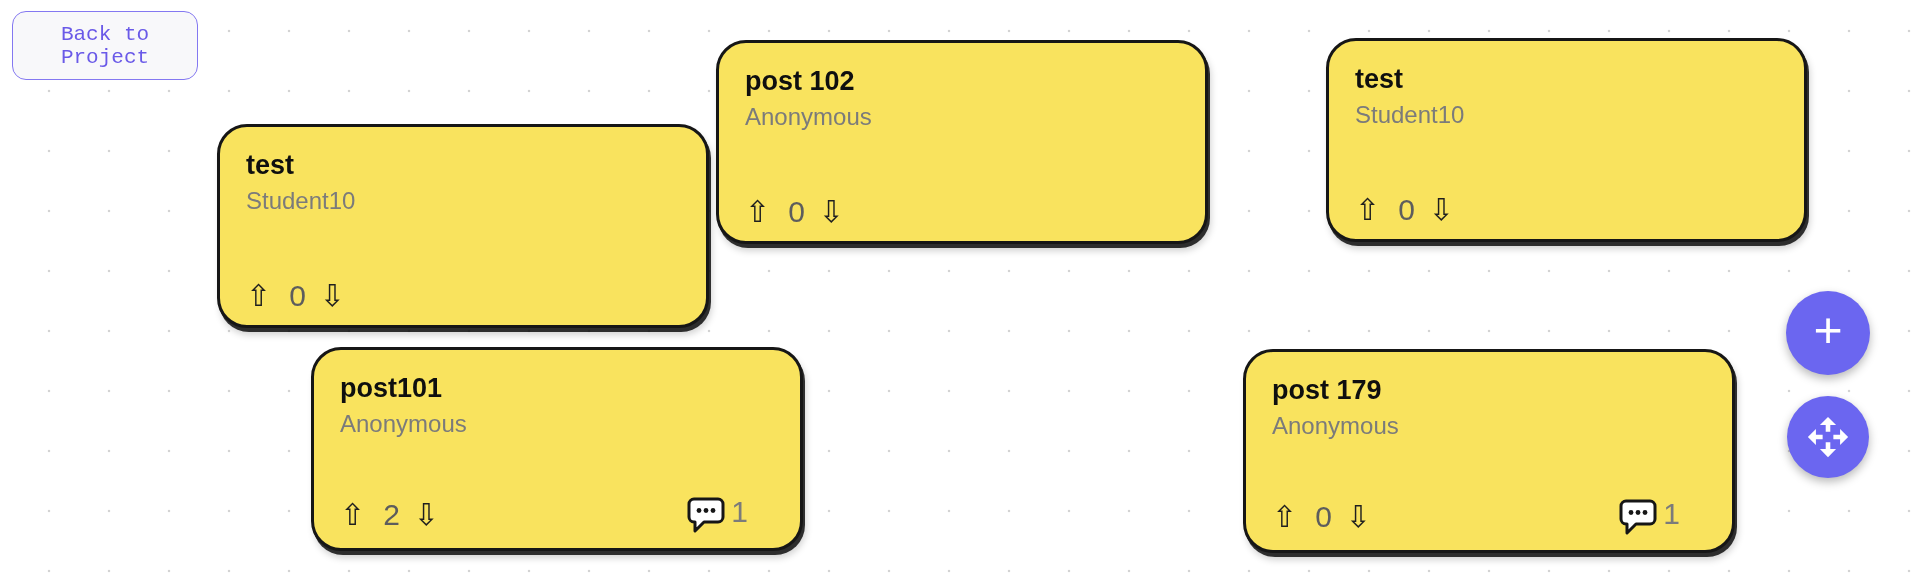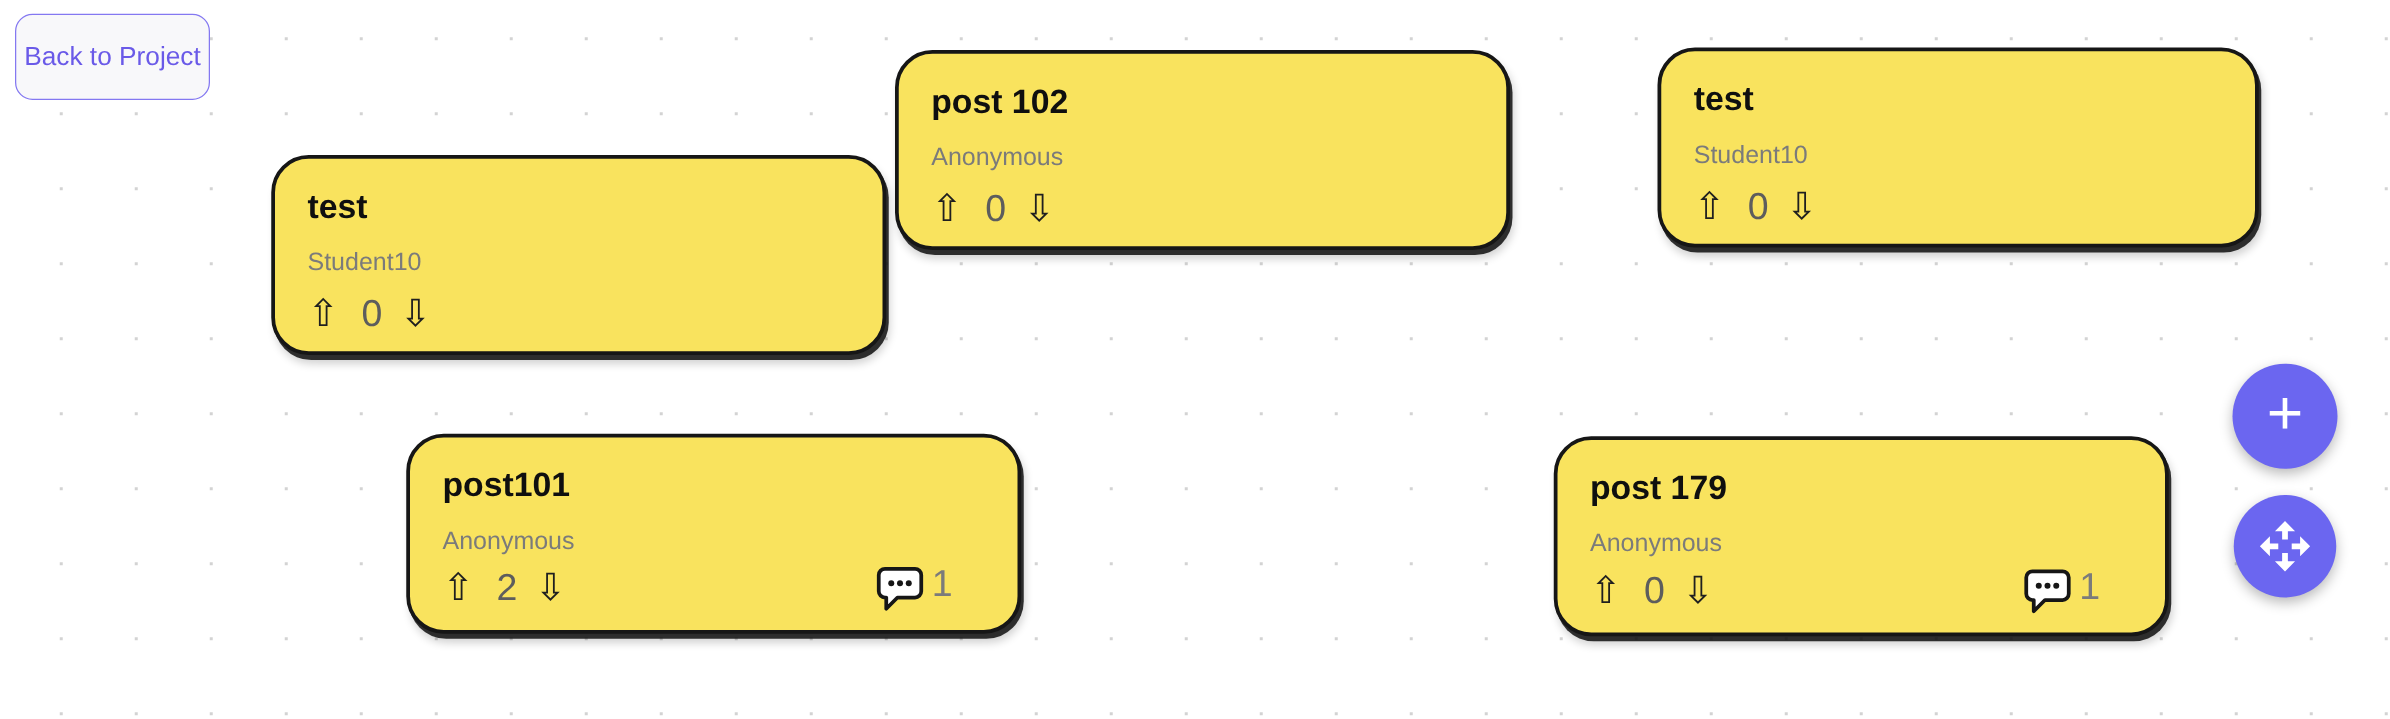--- a/index.html
+++ b/index.html
@@ -16,43 +16,43 @@
   html,body{width:1912px;height:575px;overflow:hidden;}
   body{
     font-family:"Liberation Sans","DejaVu Sans",sans-serif;
     background-color:#ffffff;
     background-image:radial-gradient(var(--dot_gray) 1.4px, transparent 1.6px);
     background-size:60px 60px;
     background-position:19px 1px;
     position:relative;
   }
   .back-btn{
-    position:absolute;left:12px;top:11px;width:156px;height:69px;
+    position:absolute;left:12px;top:11px;width:186px;height:69px;
     background:#f8f8fa;
     border:1.5px solid var(--back_border);
     border-radius:14px;
     color:var(--back_text);
     font-size:21px;
-    font-family:Liberation Sans, sans-serif;
+    font-family:Liberation Mono, monospace;
     cursor:pointer;
   }
   .note{
     position:absolute;
-    width:492px;height:160px;
+    width:492px;height:204px;
     background:var(--card_yellow);
     border:3px solid var(--card_border);
     border-radius:30px;
     box-shadow:2px 4px 0 rgba(15,15,15,0.85), 3px 7px 7px rgba(0,0,0,0.18);
     padding:20px 26px;
   }
   .note-title{
     font-size:27px;font-weight:bold;color:#0f0f0f;line-height:1.35;
   }
   .note-author{
-    font-size:20px;color:var(--author_gray);margin-top:16px;
+    font-size:24px;color:var(--author_gray);margin-top:4px;
   }
   .note-footer{
     position:absolute;left:26px;right:52px;bottom:14px;
     display:flex;align-items:center;
   }
   .vote{
     font-size:30px;color:#1f1f1f;line-height:1;cursor:pointer;
     background:none;border:none;padding:0;
     font-family:"DejaVu Sans",sans-serif;
   }
@@ -108,21 +108,21 @@
   <div class="note" style="left:1326px;top:38px;width:481px;">
     <div class="note-title">test</div>
     <div class="note-author">Student10</div>
     <div class="note-footer">
       <button class="vote up">⇧</button>
       <span class="vote-count">0</span>
       <button class="vote down">⇩</button>
     </div>
   </div>
 
-  <div class="note" style="left:325px;top:347px;">
+  <div class="note" style="left:311px;top:347px;">
     <div class="note-title">post101</div>
     <div class="note-author">Anonymous</div>
     <div class="note-footer">
       <button class="vote up">⇧</button>
       <span class="vote-count">2</span>
       <button class="vote down">⇩</button>
       <span class="comment-group">
         <svg class="comment-icon" width="40" height="37" viewBox="0 0 40 37">
           <path d="M8 2 h24 a5 5 0 0 1 5 5 v13 a5 5 0 0 1 -5 5 H18 l-9 9 v-9 H8 a5 5 0 0 1 -5 -5 V7 a5 5 0 0 1 5 -5 Z" fill="#ffffff" stroke="#161616" stroke-width="3" stroke-linejoin="round"></path>
           <circle cx="13" cy="13.5" r="2.4" fill="#161616"></circle>

